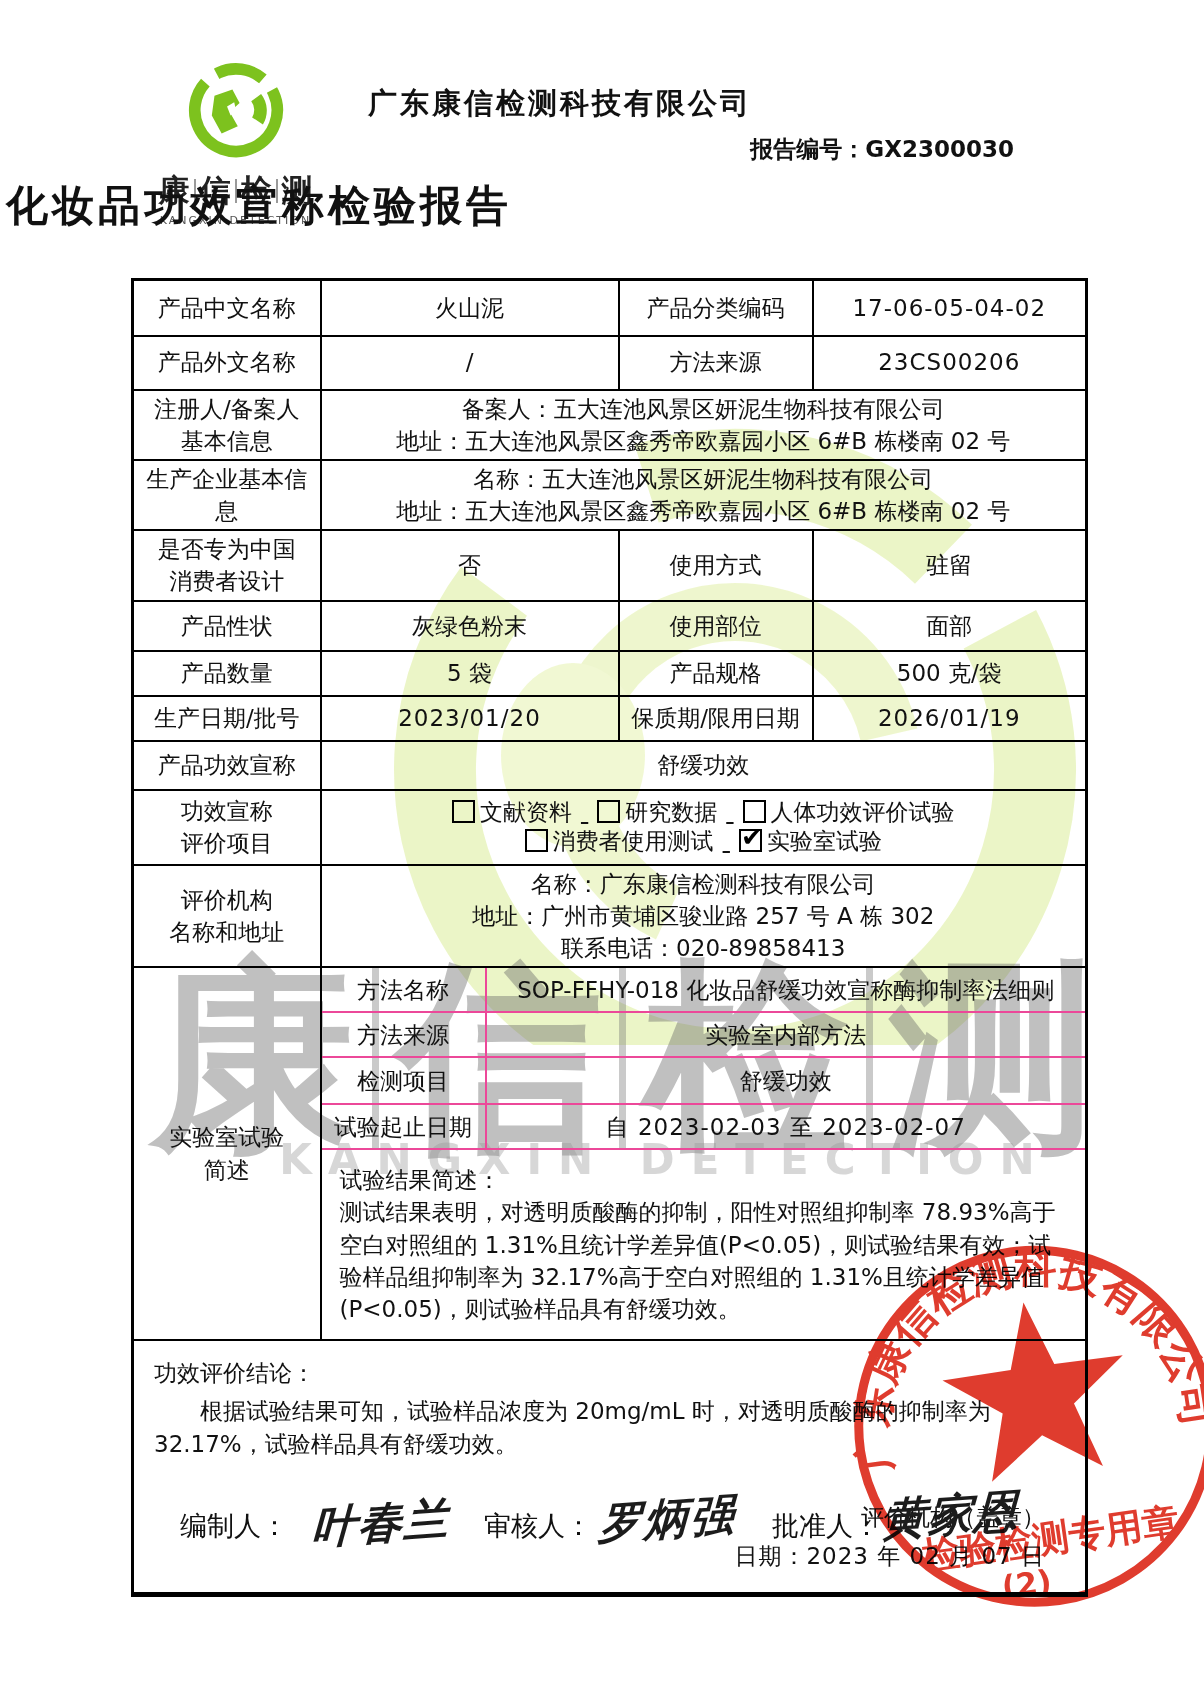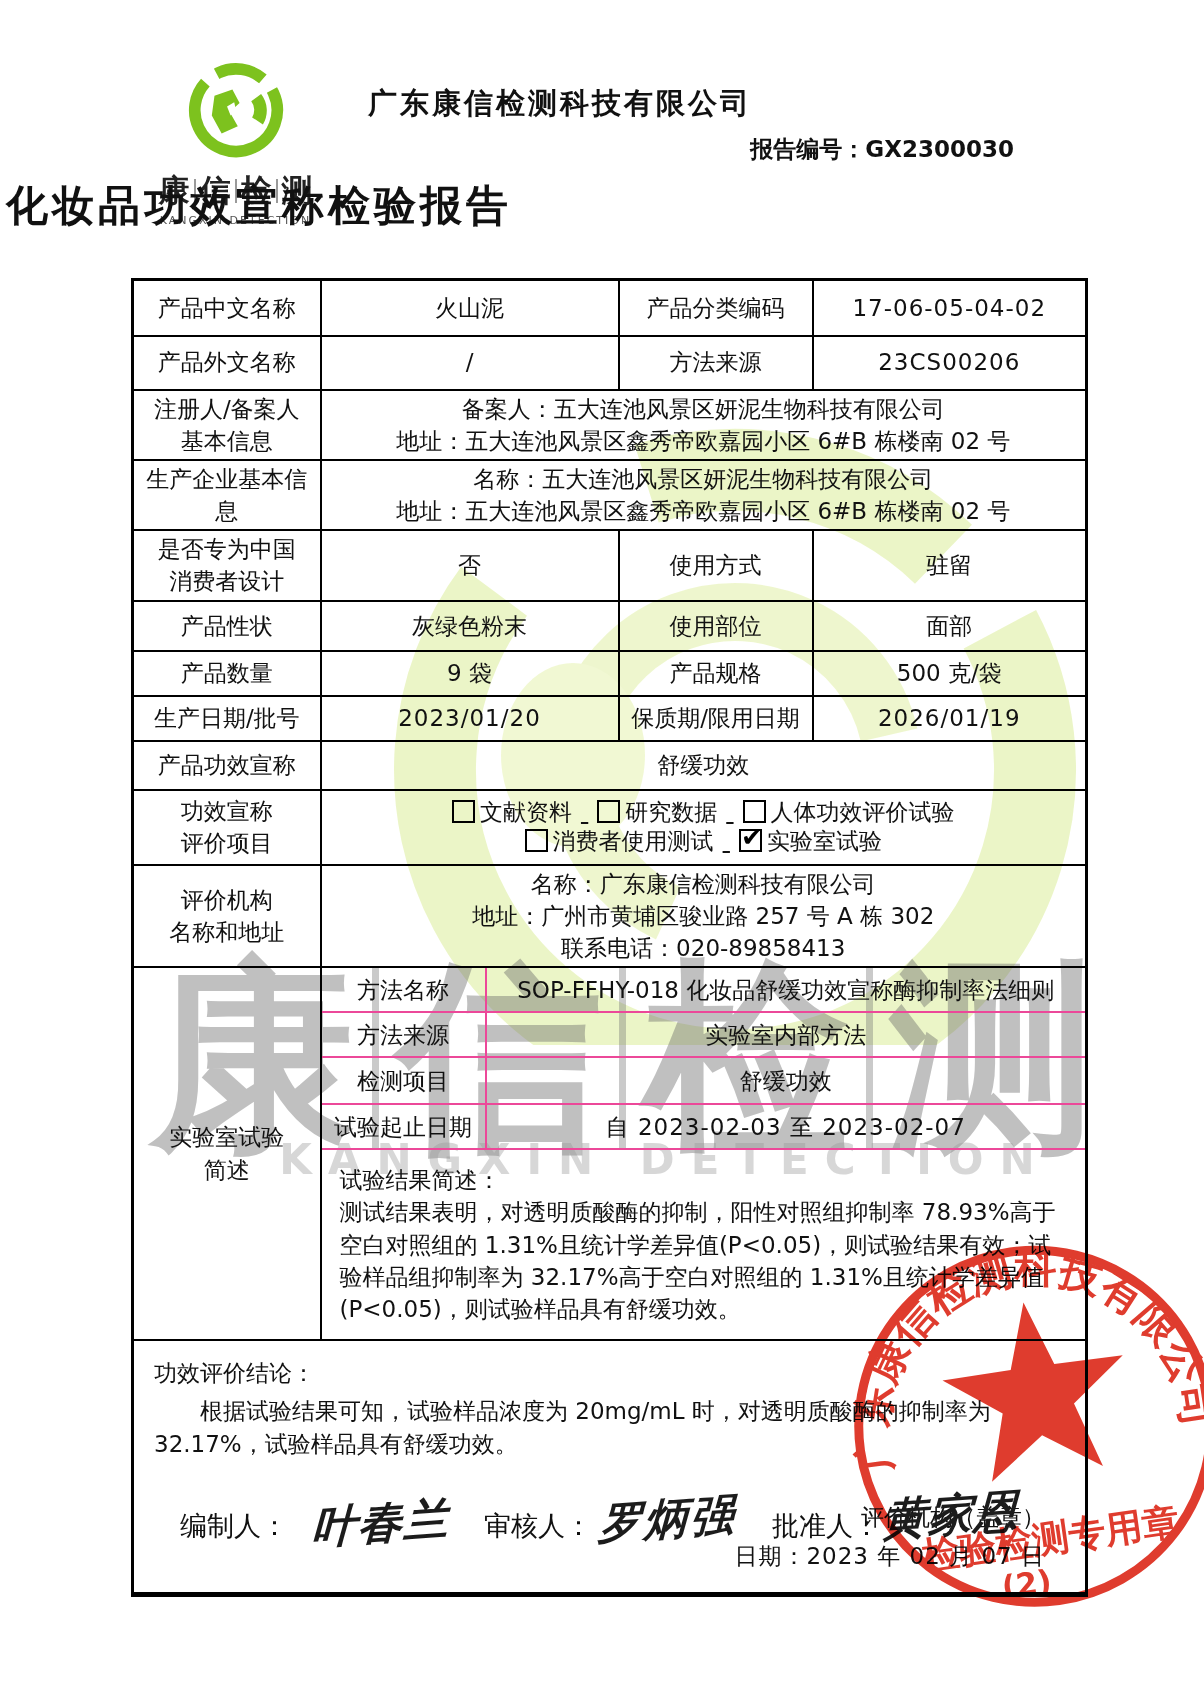--- a/index.html
+++ b/index.html
@@ -160,21 +160,21 @@
       <td>驻留</td>
     </tr>
     <tr style="height:50px">
       <td>产品性状</td>
       <td>灰绿色粉末</td>
       <td>使用部位</td>
       <td>面部</td>
     </tr>
     <tr style="height:45px">
       <td>产品数量</td>
-      <td>9 袋</td>
+      <td>5 袋</td>
       <td>产品规格</td>
       <td>500 克/袋</td>
     </tr>
     <tr style="height:45px">
       <td>生产日期/批号</td>
       <td class="num">2023/01/20</td>
       <td>保质期/限用日期</td>
       <td class="num">2026/01/19</td>
     </tr>
     <tr style="height:49px">

